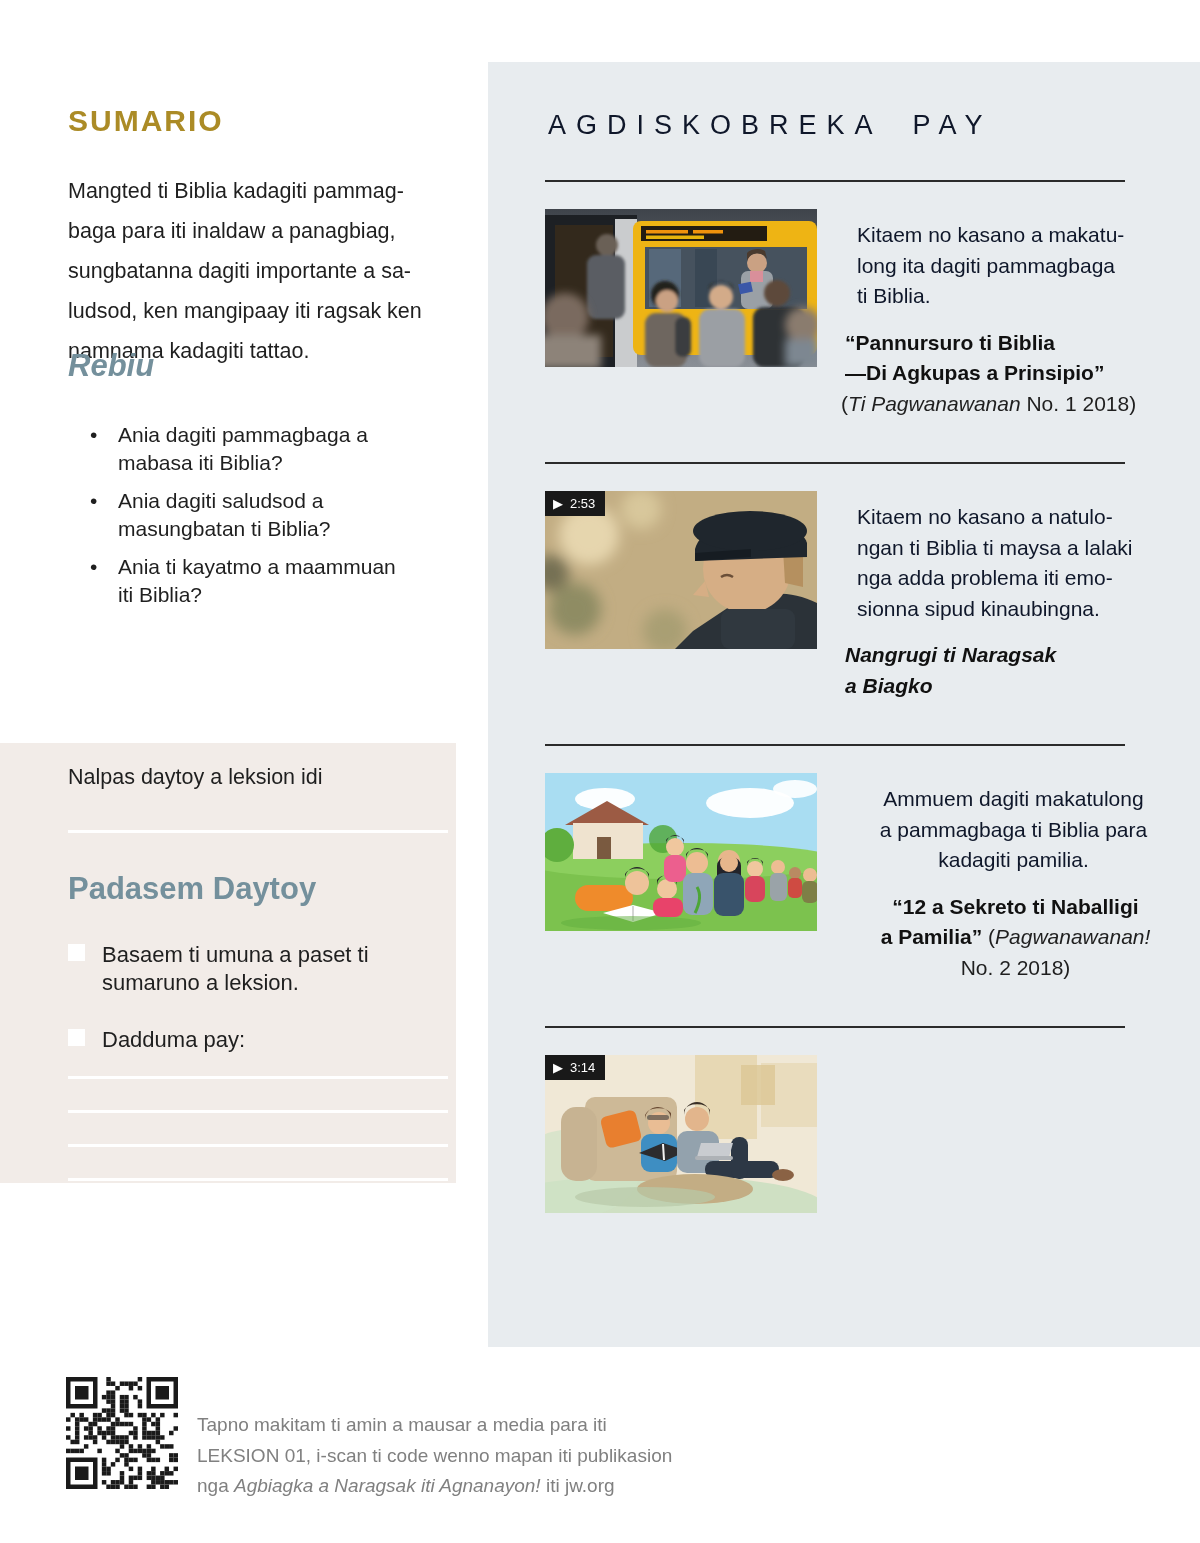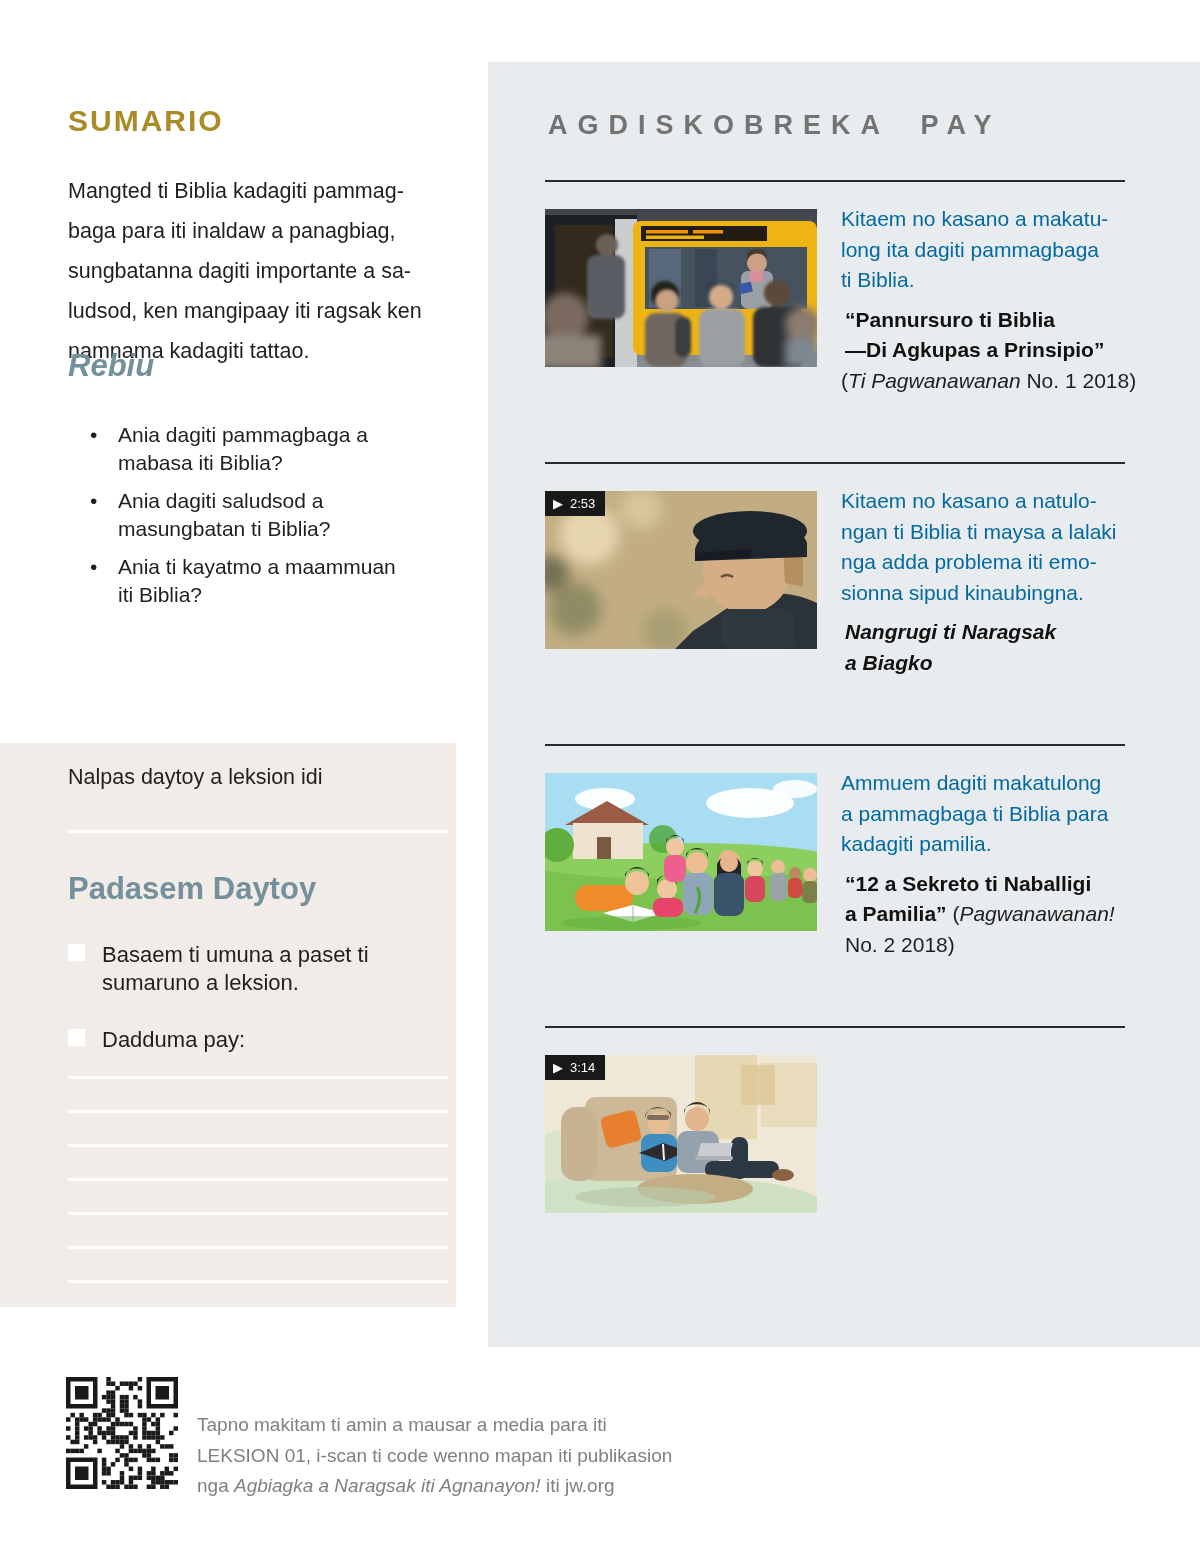--- a/index.html
+++ b/index.html
@@ -14,41 +14,41 @@
   .summary-title{left:68px;top:104px;font-size:30px;font-weight:bold;letter-spacing:2px;color:#ab8b26;}
   .summary-body{left:68px;top:171px;width:400px;font-size:21.5px;line-height:40px;color:#1f1f1f;}
   .section-h{font-size:31px;font-weight:bold;color:#74909c;}
   .rebiu-title{left:68px;top:348px;font-style:italic;}
   .bullets{left:90px;top:421px;width:350px;}
   .bullet-row{display:flex;margin-bottom:10px;}
   .bullet-dot{width:28px;font-size:21px;line-height:28px;color:#1f1f1f;}
   .bullet-text{font-size:21px;line-height:28px;color:#1f1f1f;}
 
   
-  .notes-box{left:0;top:743px;width:456px;height:564px;background:#f2ece8;}
+  .notes-box{left:0;top:743px;width:456px;height:440px;background:#f2ece8;}
   .completed-label{left:68px;top:22px;font-size:21.5px;color:#1f1f1f;}
   .white-rule{position:absolute;left:68px;width:380px;height:3px;background:#ffffff;}
   .try-title{left:68px;top:128px;}
   .task-row{position:absolute;left:68px;display:flex;}
   .checkbox{width:17px;height:17px;background:#ffffff;margin-top:3px;flex:none;}
   .task-label{margin-left:17px;font-size:22px;line-height:28px;color:#1f1f1f;}
 
   
   .panel{left:488px;top:62px;width:712px;height:1285px;background:#e8ecef;}
-  .panel-title{left:60px;top:48px;font-size:27px;font-weight:bold;color:#737373;letter-spacing:10px;word-spacing:14px;text-align:right;}
+  .panel-title{left:60px;top:48px;font-size:27px;font-weight:normal;color:#0f172a;letter-spacing:10px;word-spacing:14px;text-align:right;}
   .d-item{position:absolute;left:0;width:712px;}
   .d-rule{position:absolute;left:57px;top:0;width:580px;height:2px;background:#2b2b2b;}
   .thumb{position:absolute;left:57px;top:29px;width:272px;height:158px;overflow:hidden;background:#cccccc;}
   .thumb svg{display:block;}
   .badge{position:absolute;left:0;top:0;height:25px;background:#191919;color:#ffffff;
          display:flex;align-items:center;padding:0 10px 0 8px;}
   .badge .tri{font-size:13px;margin-right:7px;line-height:1;}
   .badge .time{font-size:13px;line-height:1;}
   .d-text{position:absolute;left:353px;top:24px;width:345px;}
-  .d-body{margin:0;font-size:21px;line-height:30.5px;color:#0369a1;}
+  .d-body{margin:16px;font-size:21px;line-height:30.5px;color:#0f172a;}
   .d-title{margin:9px 0 0 4px;font-size:21px;line-height:30.5px;color:#111111;font-weight:bold;}
   .d-title-it{font-style:italic;}
   .d-ref{margin:0;font-size:21px;line-height:30.5px;color:#1f1f1f;font-weight:normal;}
   .it{font-style:italic;}
 
   
   .qr{left:66px;top:1377px;width:112px;height:112px;}
   .qr-caption{left:197px;top:1410px;width:600px;font-size:19px;line-height:30.5px;color:#808080;}
 </style>
 </head>
@@ -210,21 +210,21 @@
       <div class="d-text">
         <p class="d-body pre">Kitaem no kasano a natulo-
 ngan ti Biblia ti maysa a lalaki
 nga adda problema iti emo-
 sionna sipud kinaubingna.</p>
         <p class="d-title d-title-it pre">Nangrugi ti Naragsak
 a Biagko</p>
       </div>
     </div>
 
-    <div class="d-item" style="top:682px;height:280px;">
+    <div class="d-item" style="top:682px;height:280px;text-align:center;">
       <div class="d-rule"></div>
       <div class="thumb">
         <svg width="272" height="158" viewBox="0 0 272 158">
           <rect width="272" height="158" fill="#a9ddf2"></rect>
           <ellipse cx="60" cy="26" rx="30" ry="11" fill="#ffffff" opacity="0.95"></ellipse>
           <ellipse cx="205" cy="30" rx="44" ry="15" fill="#ffffff" opacity="0.95"></ellipse>
           <ellipse cx="250" cy="16" rx="22" ry="9" fill="#ffffff" opacity="0.9"></ellipse>
           <rect y="84" width="272" height="74" fill="#7cc24e"></rect>
           <ellipse cx="136" cy="88" rx="160" ry="18" fill="#8ccf5e"></ellipse>
           <polygon points="20,52 62,28 104,52" fill="#9c5b44"></polygon>

